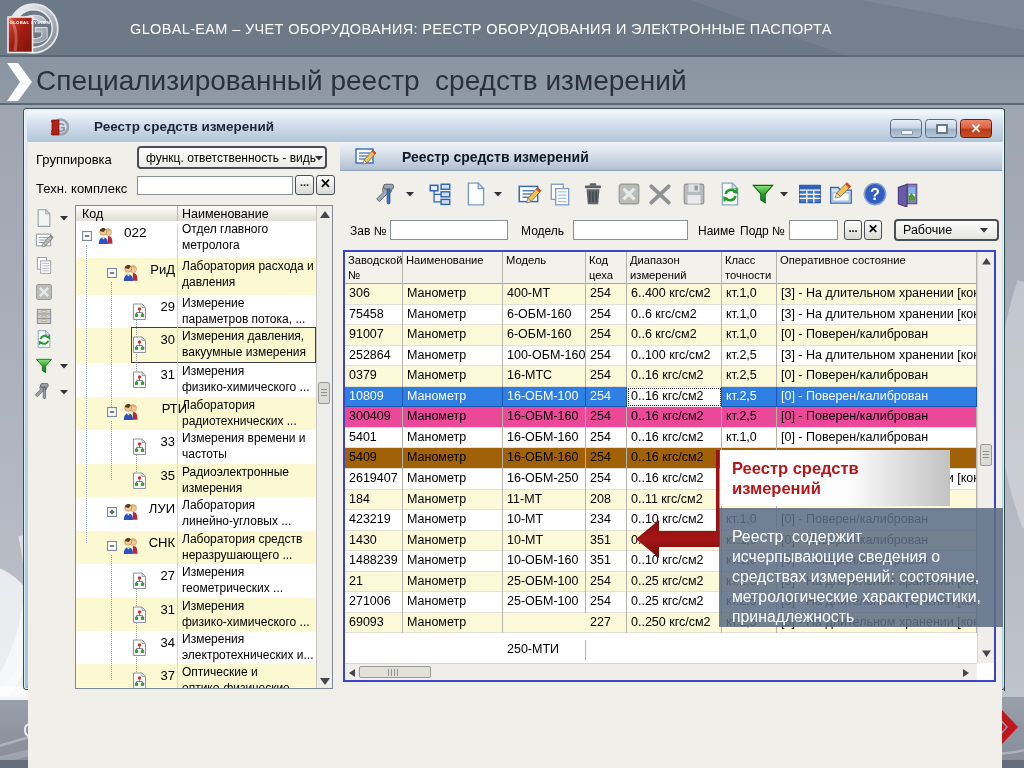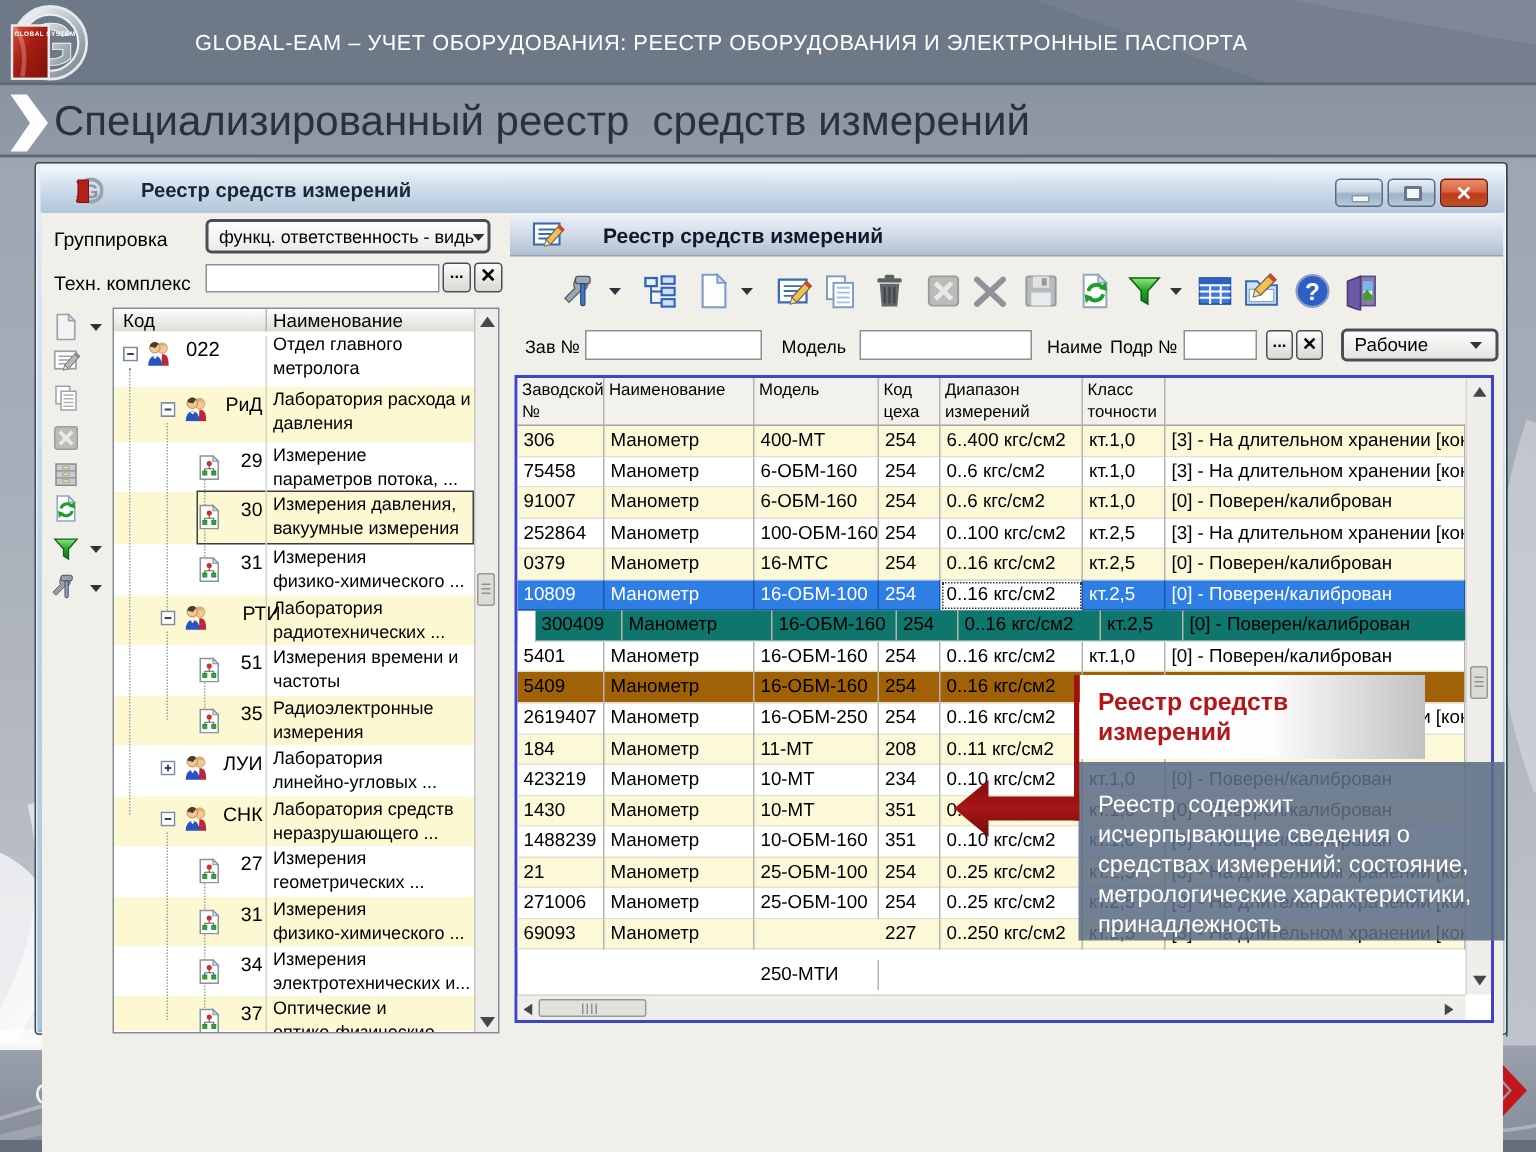--- a/index.html
+++ b/index.html
@@ -250,21 +250,21 @@
         <span class="abs" style="left:106px;top:192px;width:140px;font-size:12px;white-space:nowrap;overflow:hidden;">Лаборатория</span>
         <span class="abs" style="left:106px;top:208px;width:140px;font-size:12px;white-space:nowrap;overflow:hidden;">радиотехнических ...</span>
         <svg class="abs" style="left:56px;top:232px;" width="15" height="17" viewBox="0 0 15 17">
           <path d="M1.5 1 h8.5 l3.5 3.5 v12 h-12 z" fill="#fdfdfe" stroke="#8a94a0" stroke-width="1"></path>
           <path d="M10 1 l3.5 3.5 h-3.5 z" fill="#d8e4f0" stroke="#8a94a0" stroke-width="0.8"></path>
           <circle cx="7.5" cy="6" r="1.7" fill="#d03028"></circle>
           <path d="M7.5 7.5 v2 M4.5 9.5 h6 M4.5 9.5 v1.6 M10.5 9.5 v1.6" stroke="#606468" stroke-width="0.8" fill="none"></path>
           <rect x="3.2" y="11" width="2.7" height="2.7" fill="#2faa35" stroke="#1a7a20" stroke-width="0.5"></rect>
           <rect x="9.2" y="11" width="2.7" height="2.7" fill="#2faa35" stroke="#1a7a20" stroke-width="0.5"></rect>
         </svg>
-        <span class="abs" style="left:0;top:228px;width:99px;text-align:right;font-size:13px;">51</span>
+        <span class="abs" style="left:0;top:228px;width:99px;text-align:right;font-size:13px;">33</span>
         <span class="abs" style="left:106px;top:225px;width:140px;font-size:12px;white-space:nowrap;overflow:hidden;">Измерения времени и</span>
         <span class="abs" style="left:106px;top:241px;width:140px;font-size:12px;white-space:nowrap;overflow:hidden;">частоты</span>
         <svg class="abs" style="left:56px;top:266px;" width="15" height="17" viewBox="0 0 15 17">
           <path d="M1.5 1 h8.5 l3.5 3.5 v12 h-12 z" fill="#fdfdfe" stroke="#8a94a0" stroke-width="1"></path>
           <path d="M10 1 l3.5 3.5 h-3.5 z" fill="#d8e4f0" stroke="#8a94a0" stroke-width="0.8"></path>
           <circle cx="7.5" cy="6" r="1.7" fill="#d03028"></circle>
           <path d="M7.5 7.5 v2 M4.5 9.5 h6 M4.5 9.5 v1.6 M10.5 9.5 v1.6" stroke="#606468" stroke-width="0.8" fill="none"></path>
           <rect x="3.2" y="11" width="2.7" height="2.7" fill="#2faa35" stroke="#1a7a20" stroke-width="0.5"></rect>
           <rect x="9.2" y="11" width="2.7" height="2.7" fill="#2faa35" stroke="#1a7a20" stroke-width="0.5"></rect>
         </svg>
@@ -490,20 +490,21 @@
         <polygon points="0,1 8,1 4,5.6" fill="#303438"></polygon>
       </svg>
       <div class="abs" style="left:315px;top:108px;width:653px;height:432px;border:2px solid #3d44c8;background:#fff;overflow:hidden;">
         <div class="abs" style="left:0;top:0;width:632px;height:32px;background:#f3f1ec;border-bottom:1px solid #a8a8a0;"></div>
         <div class="abs" style="left:0px;top:0;width:58px;height:32px;border-right:1px solid #b4b4ac;font-size:11.2px;line-height:14.5px;padding:1px 0 0 3px;overflow:hidden;white-space:nowrap;">Заводской<br>№</div>
         <div class="abs" style="left:58px;top:0;width:100px;height:32px;border-right:1px solid #b4b4ac;font-size:11.2px;line-height:14.5px;padding:1px 0 0 3px;overflow:hidden;white-space:nowrap;">Наименование</div>
         <div class="abs" style="left:158px;top:0;width:83px;height:32px;border-right:1px solid #b4b4ac;font-size:11.2px;line-height:14.5px;padding:1px 0 0 3px;overflow:hidden;white-space:nowrap;">Модель</div>
         <div class="abs" style="left:241px;top:0;width:41px;height:32px;border-right:1px solid #b4b4ac;font-size:11.2px;line-height:14.5px;padding:1px 0 0 3px;overflow:hidden;white-space:nowrap;">Код<br>цеха</div>
         <div class="abs" style="left:282px;top:0;width:95px;height:32px;border-right:1px solid #b4b4ac;font-size:11.2px;line-height:14.5px;padding:1px 0 0 3px;overflow:hidden;white-space:nowrap;">Диапазон<br>измерений</div>
         <div class="abs" style="left:377px;top:0;width:55px;height:32px;border-right:1px solid #b4b4ac;font-size:11.2px;line-height:14.5px;padding:1px 0 0 3px;overflow:hidden;white-space:nowrap;">Класс<br>точности</div>
+        <div class="abs" style="left:432px;top:0;width:200px;height:32px;border-right:1px solid #b4b4ac;font-size:11.2px;line-height:14.5px;padding:1px 0 0 3px;overflow:hidden;white-space:nowrap;">Оперативное состояние</div>
         <div class="abs" style="left:0;top:32px;width:632px;height:21px;background:#fcf9d8;color:#000;border-bottom:1px solid #e2e0d4;">
           <div class="abs" style="left:0px;top:0;width:58px;height:21px;border-right:1px solid #b4b4ac;font-size:12.5px;padding:2px 0 0 4px;overflow:hidden;white-space:nowrap;">306</div>
           <div class="abs" style="left:58px;top:0;width:100px;height:21px;border-right:1px solid #b4b4ac;font-size:12.5px;padding:2px 0 0 4px;overflow:hidden;white-space:nowrap;">Манометр</div>
           <div class="abs" style="left:158px;top:0;width:83px;height:21px;border-right:1px solid #b4b4ac;font-size:12.5px;padding:2px 0 0 4px;overflow:hidden;white-space:nowrap;">400-МТ</div>
           <div class="abs" style="left:241px;top:0;width:41px;height:21px;border-right:1px solid #b4b4ac;font-size:12.5px;padding:2px 0 0 4px;overflow:hidden;white-space:nowrap;">254</div>
           <div class="abs" style="left:282px;top:0;width:95px;height:21px;border-right:1px solid #b4b4ac;font-size:12.5px;padding:2px 0 0 4px;overflow:hidden;white-space:nowrap;">6..400 кгс/см2</div>
           <div class="abs" style="left:377px;top:0;width:55px;height:21px;border-right:1px solid #b4b4ac;font-size:12.5px;padding:2px 0 0 4px;overflow:hidden;white-space:nowrap;">кт.1,0</div>
           <div class="abs" style="left:432px;top:0;width:200px;height:21px;border-right:1px solid #b4b4ac;font-size:12.5px;padding:2px 0 0 4px;overflow:hidden;white-space:nowrap;">[3] - На длительном хранении [кон</div>
         </div>
         <div class="abs" style="left:0;top:53px;width:632px;height:20px;background:#ffffff;color:#000;border-bottom:1px solid #e2e0d4;">
@@ -544,21 +545,21 @@
         </div>
         <div class="abs" style="left:0;top:135px;width:632px;height:20px;background:#2e7ee4;color:#fff;border-bottom:1px solid #1a56b0;">
           <div class="abs" style="left:0px;top:0;width:58px;height:20px;border-right:1px solid #1a56b0;font-size:12.5px;padding:2px 0 0 4px;overflow:hidden;white-space:nowrap;">10809</div>
           <div class="abs" style="left:58px;top:0;width:100px;height:20px;border-right:1px solid #1a56b0;font-size:12.5px;padding:2px 0 0 4px;overflow:hidden;white-space:nowrap;">Манометр</div>
           <div class="abs" style="left:158px;top:0;width:83px;height:20px;border-right:1px solid #1a56b0;font-size:12.5px;padding:2px 0 0 4px;overflow:hidden;white-space:nowrap;">16-ОБМ-100</div>
           <div class="abs" style="left:241px;top:0;width:41px;height:20px;border-right:1px solid #1a56b0;font-size:12.5px;padding:2px 0 0 4px;overflow:hidden;white-space:nowrap;">254</div>
           <div class="abs" style="left:282px;top:0;width:95px;height:20px;border-right:1px solid #1a56b0;font-size:12.5px;padding:2px 0 0 4px;overflow:hidden;white-space:nowrap;background:#fff;color:#000;outline:1px dotted #333;outline-offset:-2px;">0..16 кгс/см2</div>
           <div class="abs" style="left:377px;top:0;width:55px;height:20px;border-right:1px solid #1a56b0;font-size:12.5px;padding:2px 0 0 4px;overflow:hidden;white-space:nowrap;">кт.2,5</div>
           <div class="abs" style="left:432px;top:0;width:200px;height:20px;border-right:1px solid #1a56b0;font-size:12.5px;padding:2px 0 0 4px;overflow:hidden;white-space:nowrap;">[0] - Поверен/калиброван</div>
         </div>
-        <div class="abs" style="left:12px;top:155px;width:632px;height:21px;background:#0f766e;color:#000;border-bottom:1px solid #e2e0d4;">
+        <div class="abs" style="left:0;top:155px;width:632px;height:21px;background:#ec4899;color:#000;border-bottom:1px solid #e2e0d4;">
           <div class="abs" style="left:0px;top:0;width:58px;height:21px;border-right:1px solid #b4b4ac;font-size:12.5px;padding:2px 0 0 4px;overflow:hidden;white-space:nowrap;">300409</div>
           <div class="abs" style="left:58px;top:0;width:100px;height:21px;border-right:1px solid #b4b4ac;font-size:12.5px;padding:2px 0 0 4px;overflow:hidden;white-space:nowrap;">Манометр</div>
           <div class="abs" style="left:158px;top:0;width:83px;height:21px;border-right:1px solid #b4b4ac;font-size:12.5px;padding:2px 0 0 4px;overflow:hidden;white-space:nowrap;">16-ОБМ-160</div>
           <div class="abs" style="left:241px;top:0;width:41px;height:21px;border-right:1px solid #b4b4ac;font-size:12.5px;padding:2px 0 0 4px;overflow:hidden;white-space:nowrap;">254</div>
           <div class="abs" style="left:282px;top:0;width:95px;height:21px;border-right:1px solid #b4b4ac;font-size:12.5px;padding:2px 0 0 4px;overflow:hidden;white-space:nowrap;">0..16 кгс/см2</div>
           <div class="abs" style="left:377px;top:0;width:55px;height:21px;border-right:1px solid #b4b4ac;font-size:12.5px;padding:2px 0 0 4px;overflow:hidden;white-space:nowrap;">кт.2,5</div>
           <div class="abs" style="left:432px;top:0;width:200px;height:21px;border-right:1px solid #b4b4ac;font-size:12.5px;padding:2px 0 0 4px;overflow:hidden;white-space:nowrap;">[0] - Поверен/калиброван</div>
         </div>
         <div class="abs" style="left:0;top:176px;width:632px;height:20px;background:#ffffff;color:#000;border-bottom:1px solid #e2e0d4;">
           <div class="abs" style="left:0px;top:0;width:58px;height:20px;border-right:1px solid #b4b4ac;font-size:12.5px;padding:2px 0 0 4px;overflow:hidden;white-space:nowrap;">5401</div>

